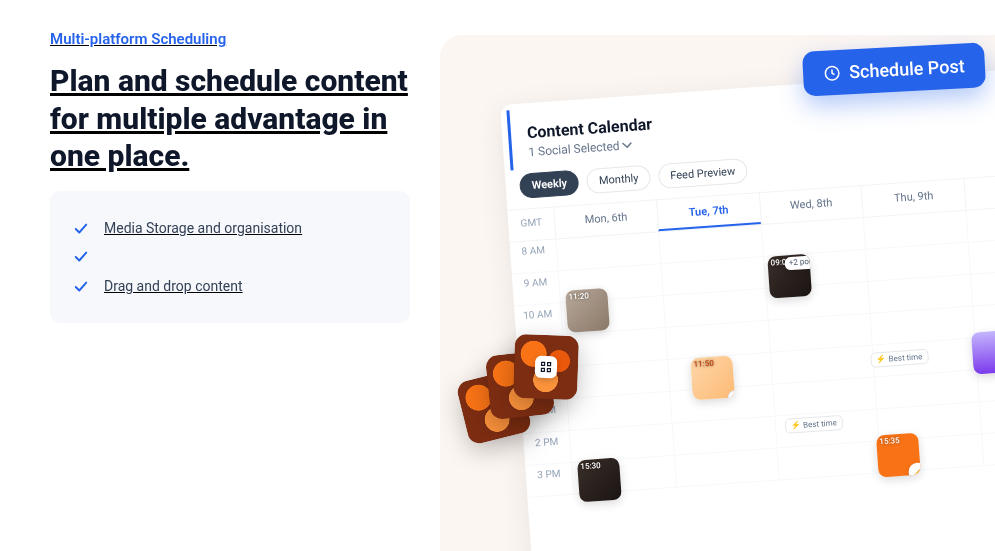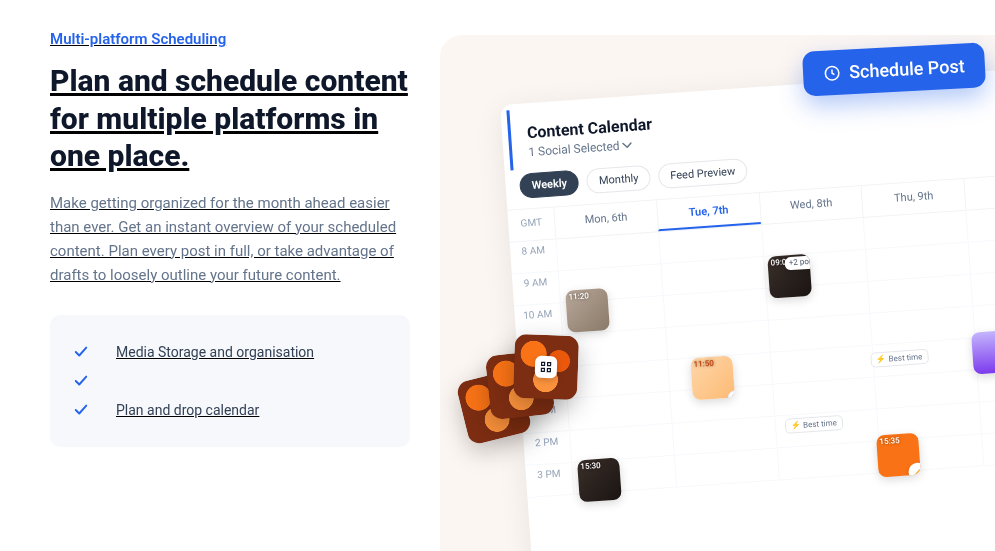--- a/index.html
+++ b/index.html
@@ -40,22 +40,22 @@
     line-height: 1.6;
     margin-bottom: 28px;
   }
   .feature-box {
     background: #f6f8fb;
     border-radius: 10px;
     padding: 22px 24px;
   }
   .feature-item {
     display: flex;
-    align-items: center;
-    gap: 28px;
+    align-items: flex-end;
+    gap: 16px;
     font-size: 14px;
     color: #334155;
     padding: 7px 0;
   }
   .check-icon {
     width: 14px;
     height: 14px;
     flex-shrink: 0;
   }
   .check-icon svg { display: block; }
@@ -293,22 +293,21 @@
     box-shadow:0 2px 5px rgba(0,0,0,0.2);
   }
   .edit-dot svg{width:9px;height:9px;fill:#f59e0b;}
 </style>
 </head>
 <body>
 
 <div class="page">
   <div class="left">
     <div class="eyebrow">Multi-platform Scheduling</div>
-    <h1 class="headline">Plan and schedule content for multiple platforms in one place.</h1>
-    <p class="body-text">Make getting organized for the month ahead easier than ever. Get an instant overview of your scheduled content. Plan every post in full, or take advantage of drafts to loosely outline your future content.</p>
+    <h1 class="headline">Plan and schedule content for multiple advantage in one place.</h1>
     <div class="feature-box">
       <div class="feature-item">
         <span class="check-icon">
           <svg viewBox="0 0 16 16">
               <path d="M2 8l4 4 8-9" fill="none" stroke="#2563eb" stroke-width="2.2" stroke-linecap="round" stroke-linejoin="round"></path>
             </svg>
         </span>
         <span>Media Storage and organisation</span>
       </div>
       <div class="feature-item">
@@ -317,21 +316,21 @@
               <path d="M2 8l4 4 8-9" fill="none" stroke="#2563eb" stroke-width="2.2" stroke-linecap="round" stroke-linejoin="round"></path>
             </svg>
         </span>
       </div>
       <div class="feature-item">
         <span class="check-icon">
           <svg viewBox="0 0 16 16">
               <path d="M2 8l4 4 8-9" fill="none" stroke="#2563eb" stroke-width="2.2" stroke-linecap="round" stroke-linejoin="round"></path>
             </svg>
         </span>
-        <span>Plan and drop calendar</span>
+        <span>Drag and drop content</span>
       </div>
     </div>
   </div>
 
   <div class="right">
     <div class="stage">
 
       <div class="calendar-card">
         <div class="cal-header">
           <div class="cal-title">Content Calendar</div>

